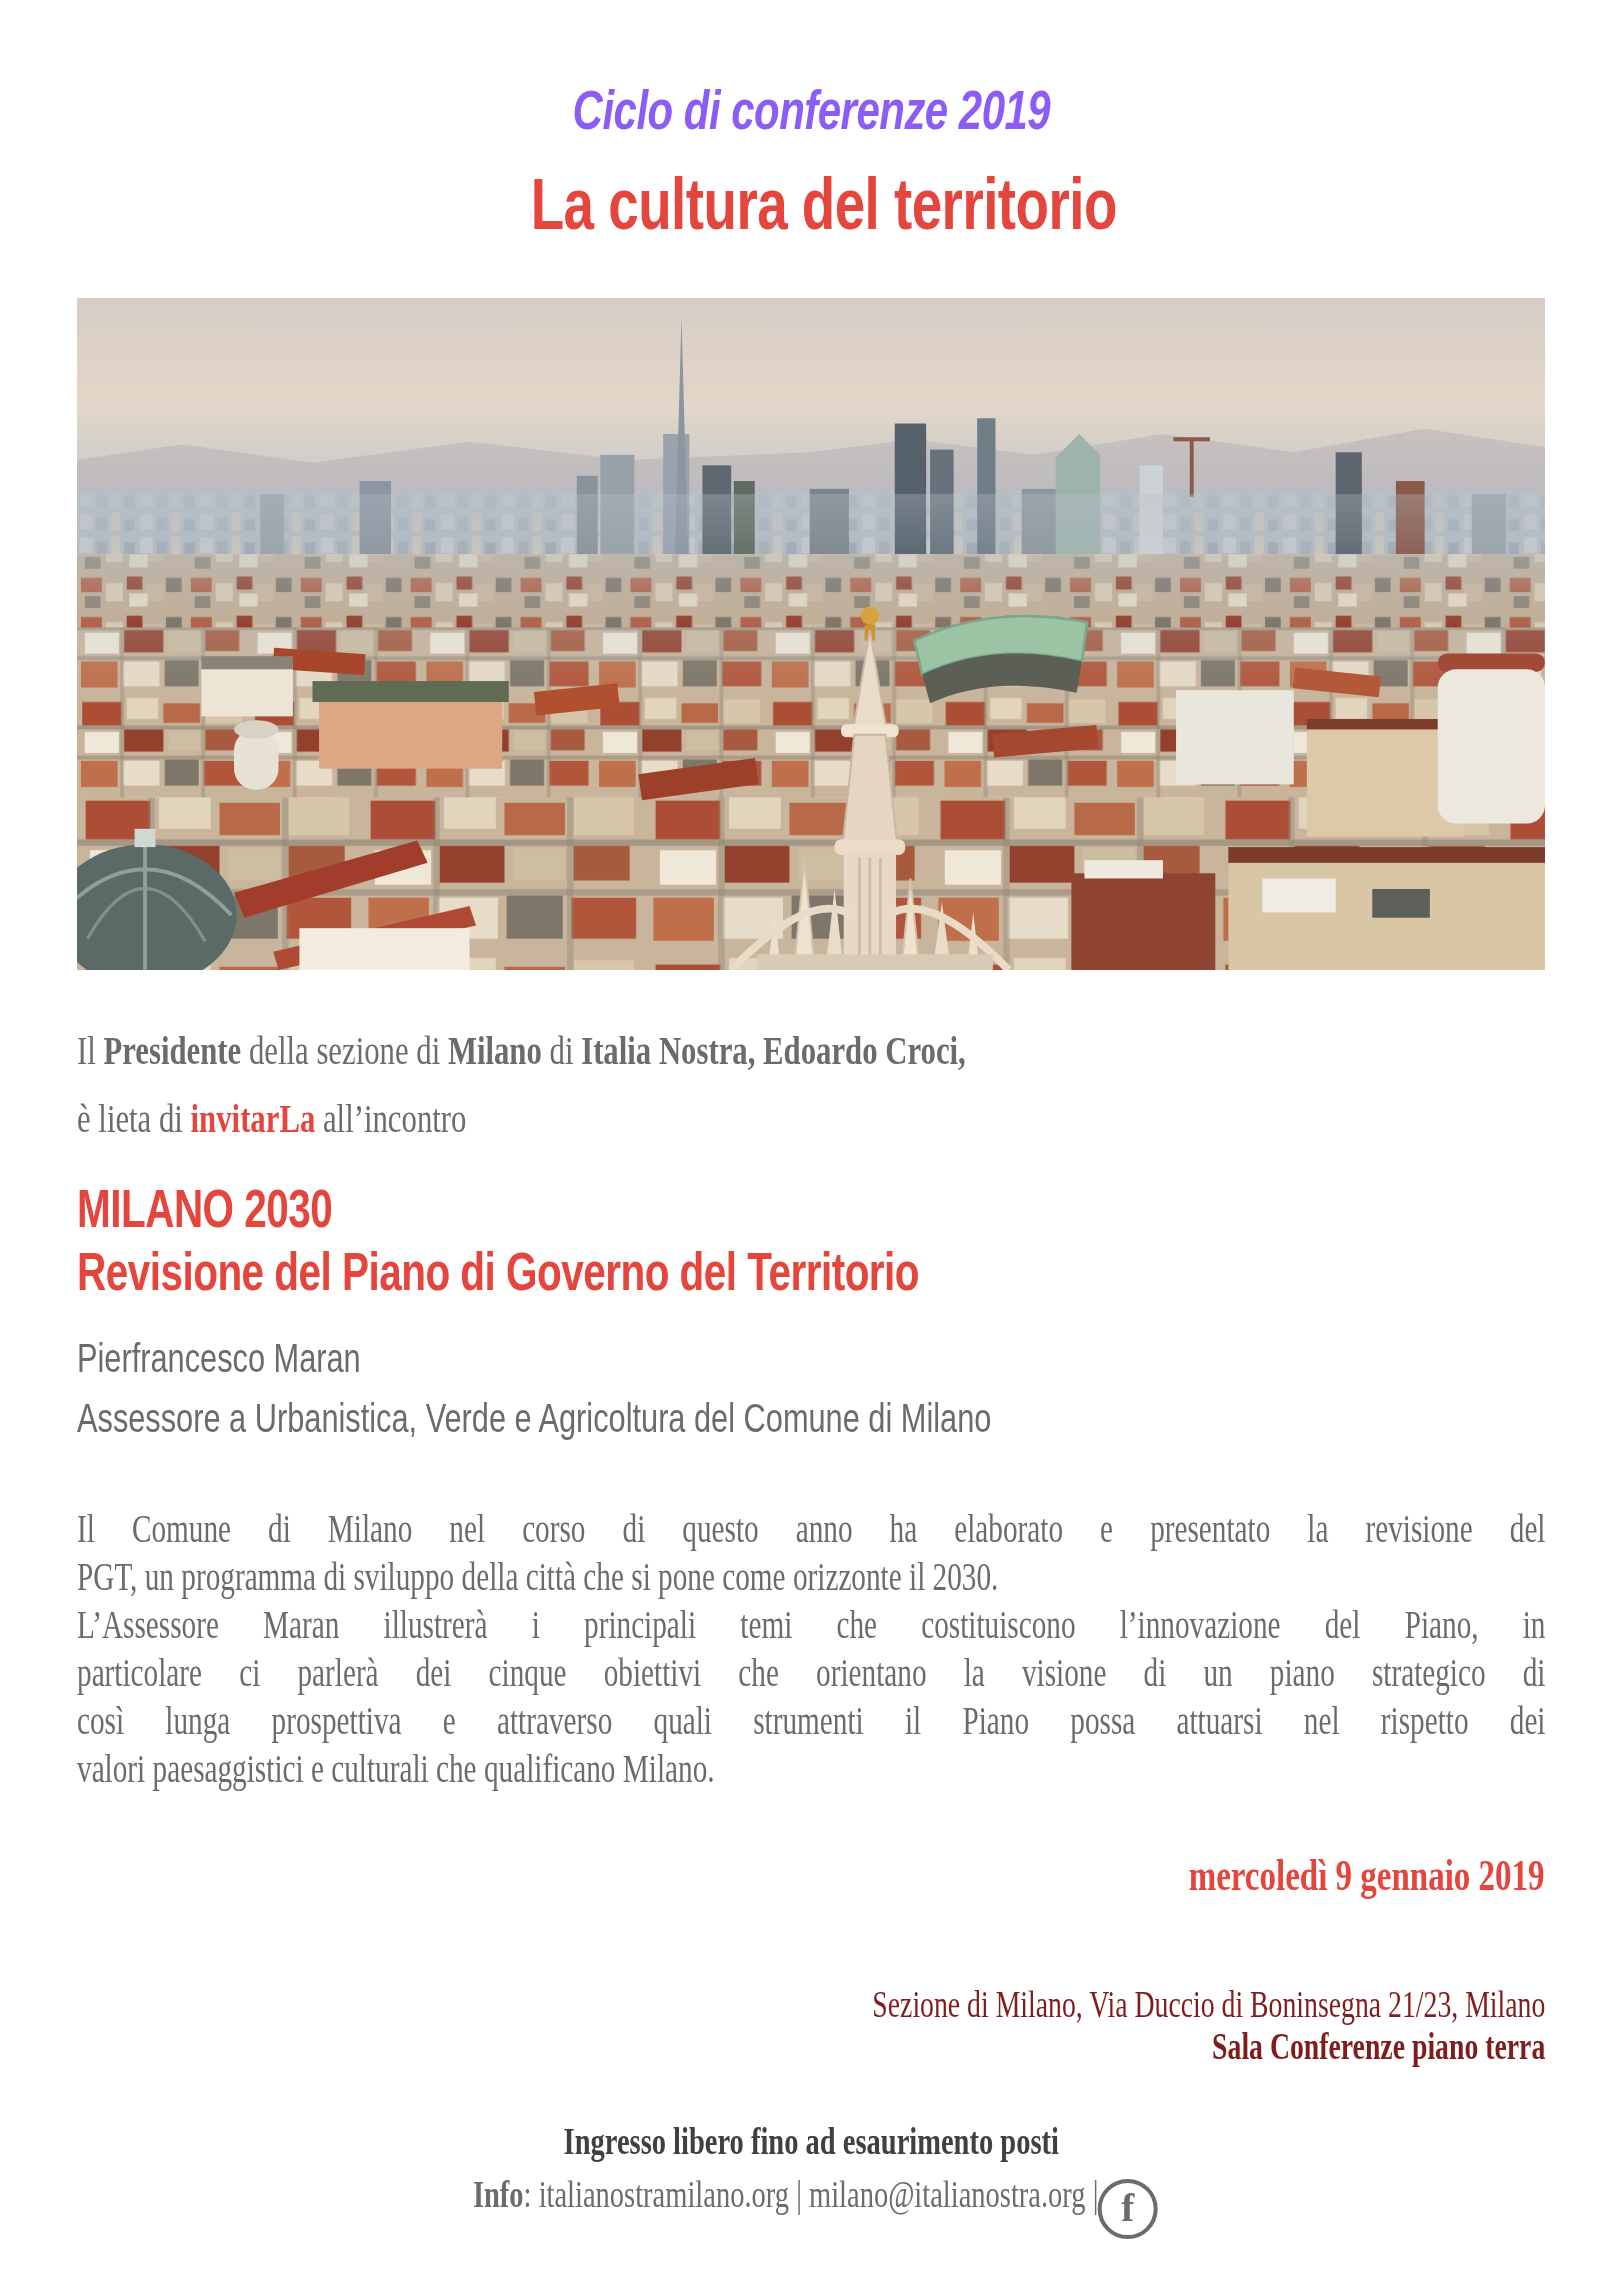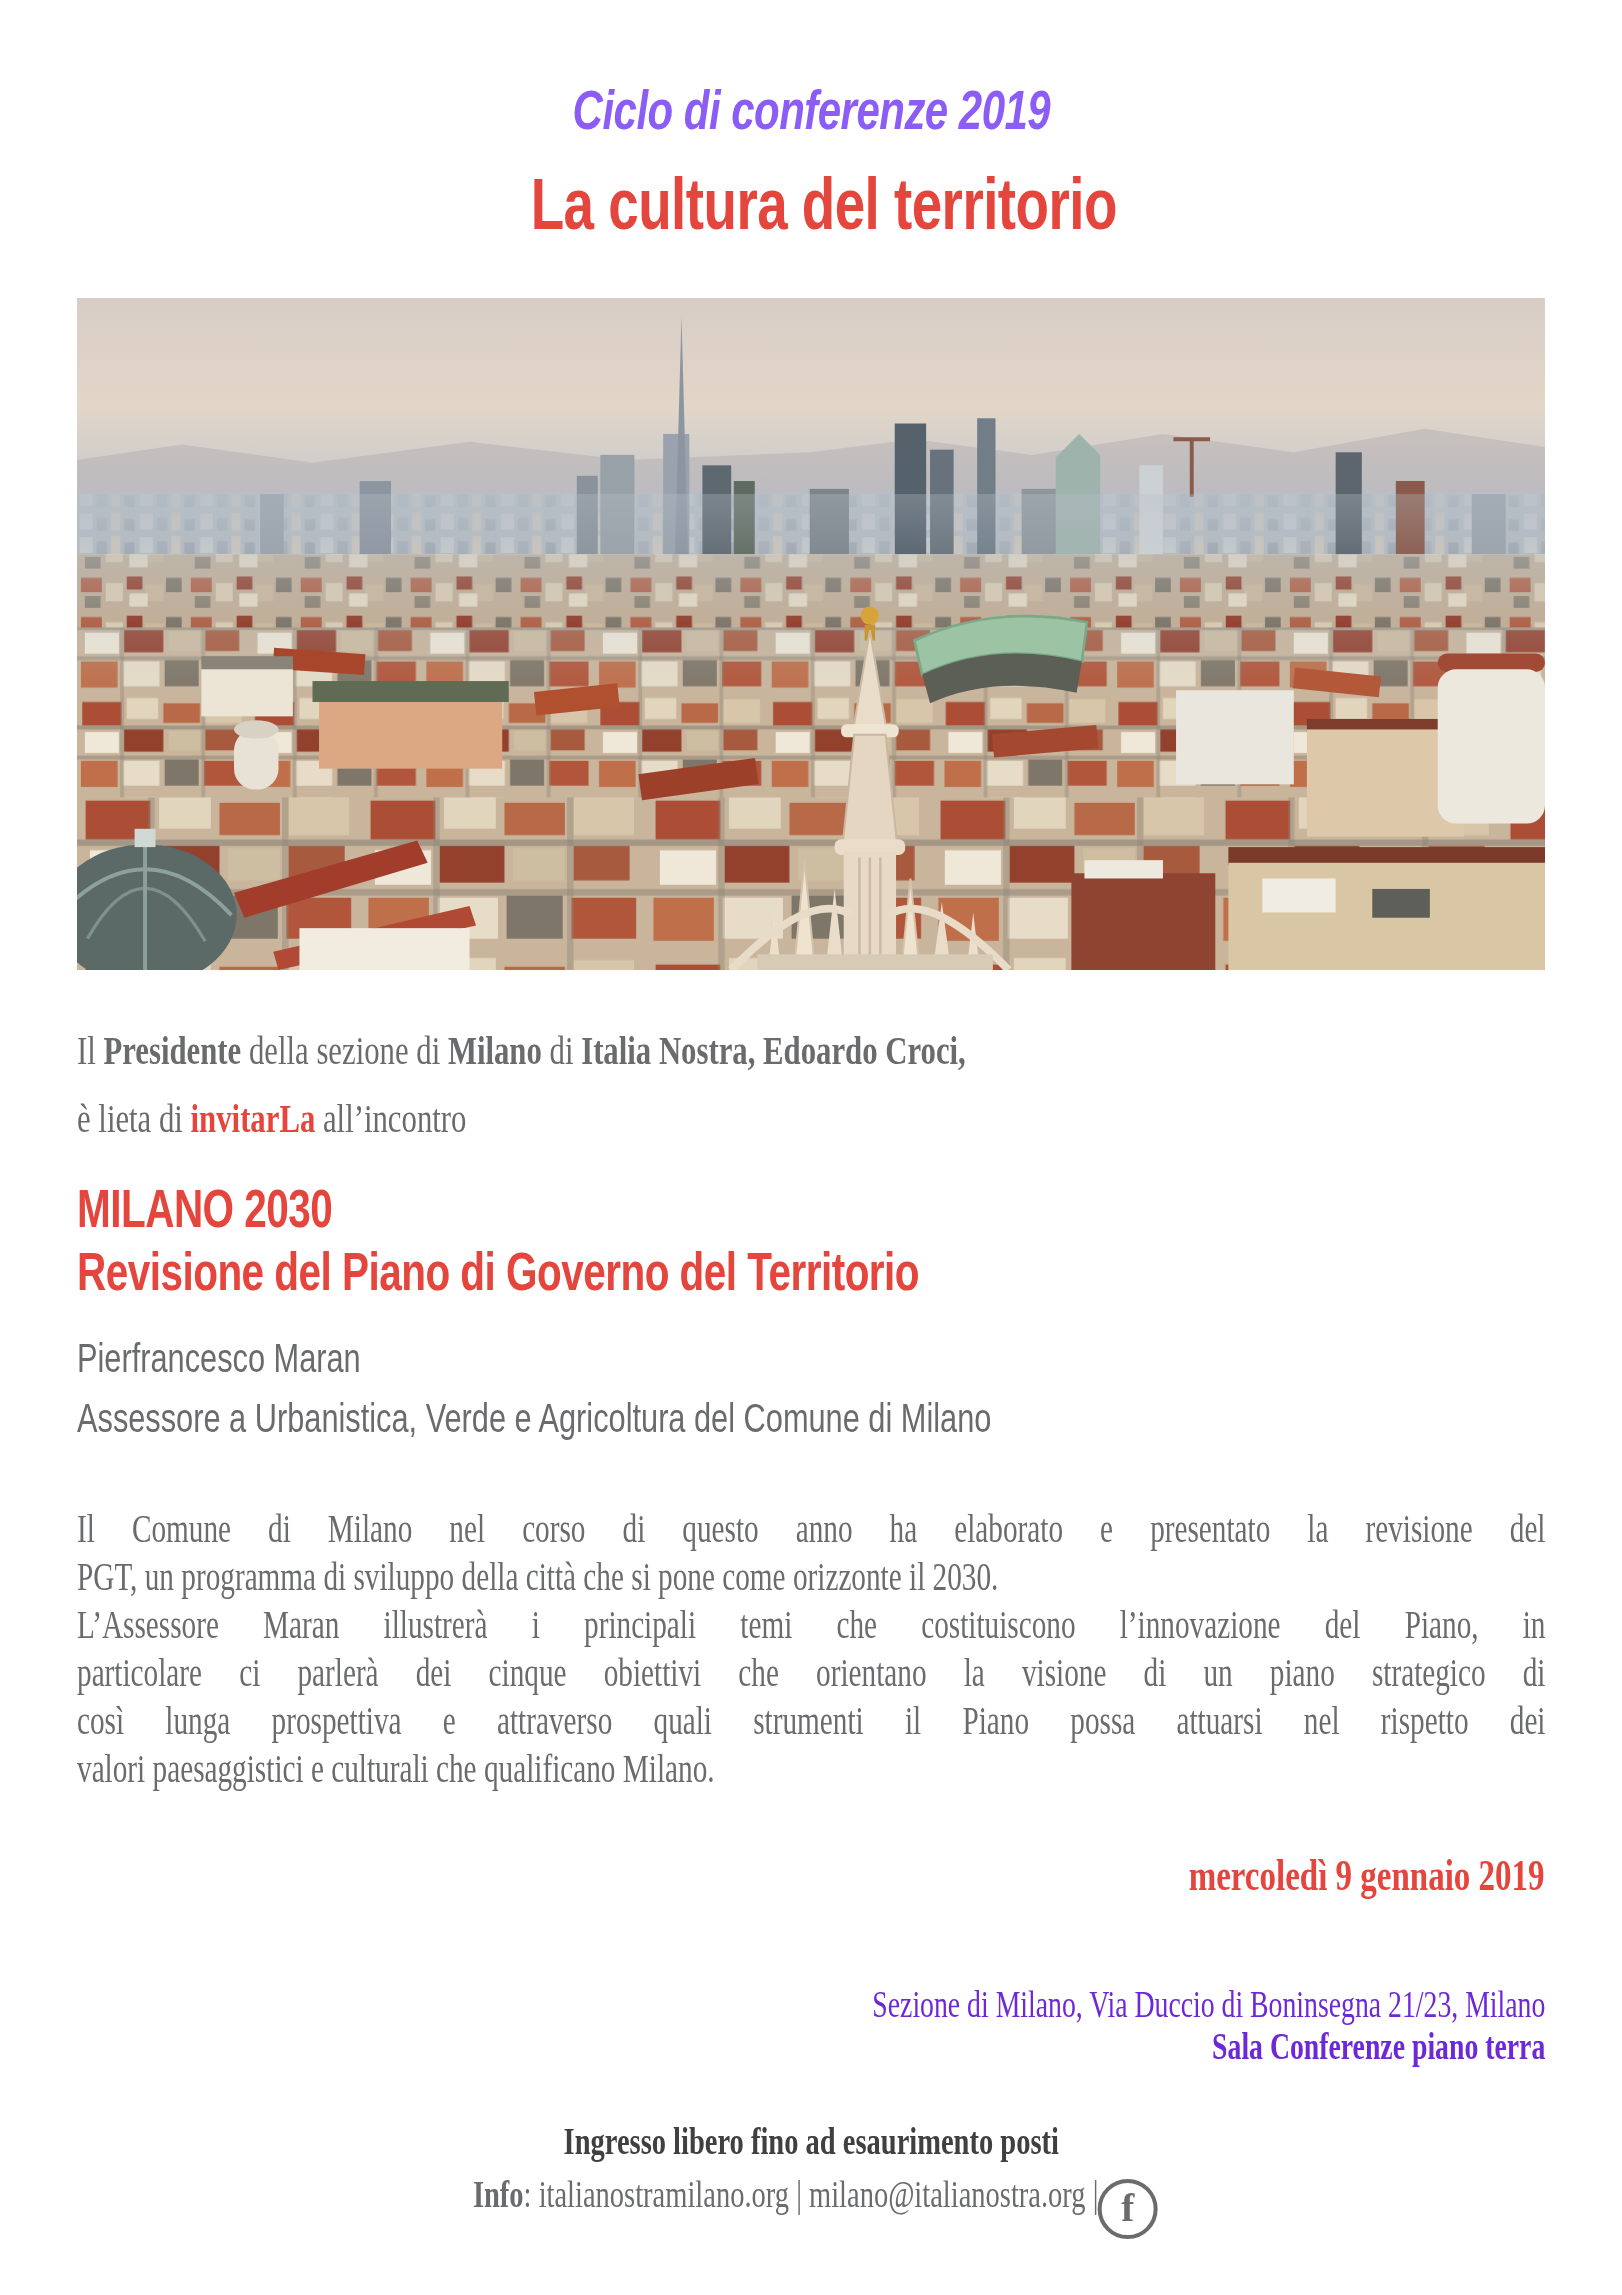--- a/index.html
+++ b/index.html
@@ -30,21 +30,21 @@
     font:400 41px/60px "Liberation Sans",sans-serif;color:#6a6b6d;}
 
   #description{position:absolute;top:1505px;left:77px;margin:0;
     font-size:39px;line-height:48px;color:#6a6b6d;}
   .jline{text-align:justify;text-align-last:justify;}
   .jline.last{text-align-last:left;}
 
   #schedule{position:absolute;top:1844px;right:78px;text-align:center;
     font-weight:700;font-size:44px;line-height:63px;color:#e4453c;}
   #venue{position:absolute;top:1984px;right:78px;text-align:right;
-    font-size:37px;line-height:42px;color:#6d28d9;}
+    font-size:37px;line-height:42px;color:#7f1d1d;}
   #venue .bold{font-weight:700;}
 
   #admission{position:absolute;top:2119px;left:0;width:100%;text-align:center;
     font-weight:700;font-size:38px;color:#404040;}
   #info-line{position:absolute;top:2172px;left:0;width:100%;text-align:center;
     font-size:38px;color:#6a6b6d;}
   #info-line b{font-weight:700;}
   .fb{display:inline-block;transform:scaleX(1.3333);transform-origin:center;
     width:52px;height:52px;border:4.6px solid #6a6b6d;border-radius:50%;
     font:700 39px/50px "Liberation Serif",serif;color:#6a6b6d;text-align:center;

